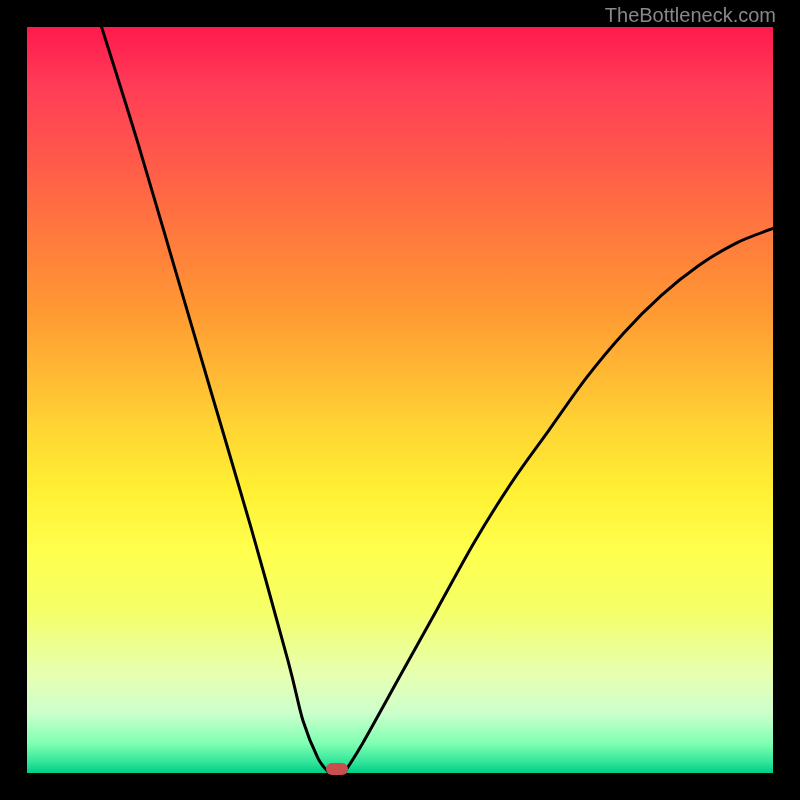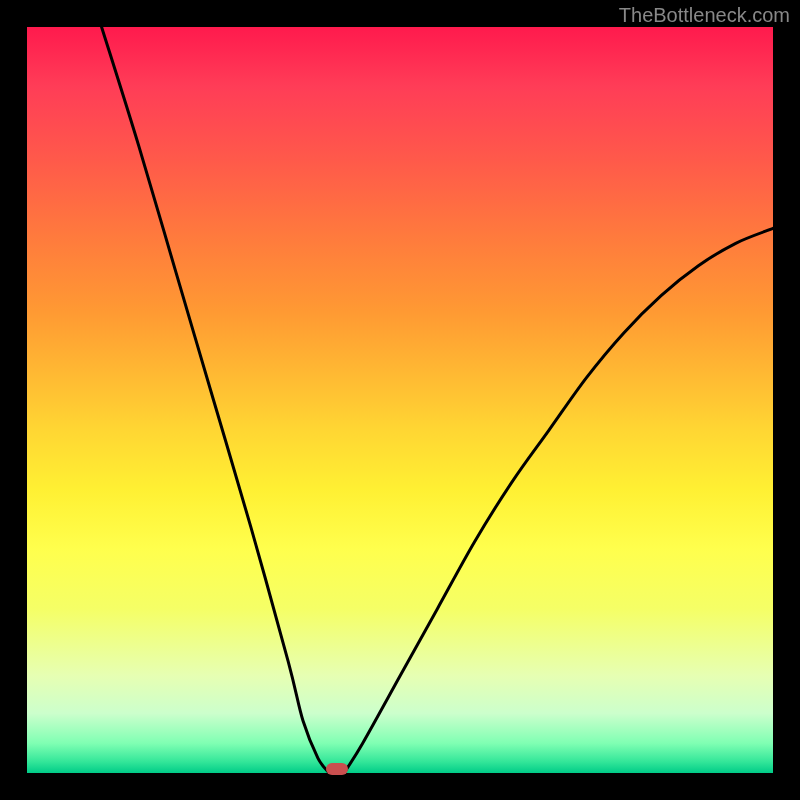--- a/index.html
+++ b/index.html
@@ -47,21 +47,21 @@
     position: absolute;
     width: 22px;
     height: 12px;
     background: #c94f4f;
     border-radius: 6px;
     transform: translate(-50%, -50%);
   }
   .watermark {
     position: absolute;
     top: 4px;
-    right: 10px;
+    right: 24px;
     color: #888;
     font-size: 20px;
     font-weight: 500;
     z-index: 10;
   }
 </style>
 </head>
 <body>
 
 <div class="watermark">TheBottleneck.com</div>

